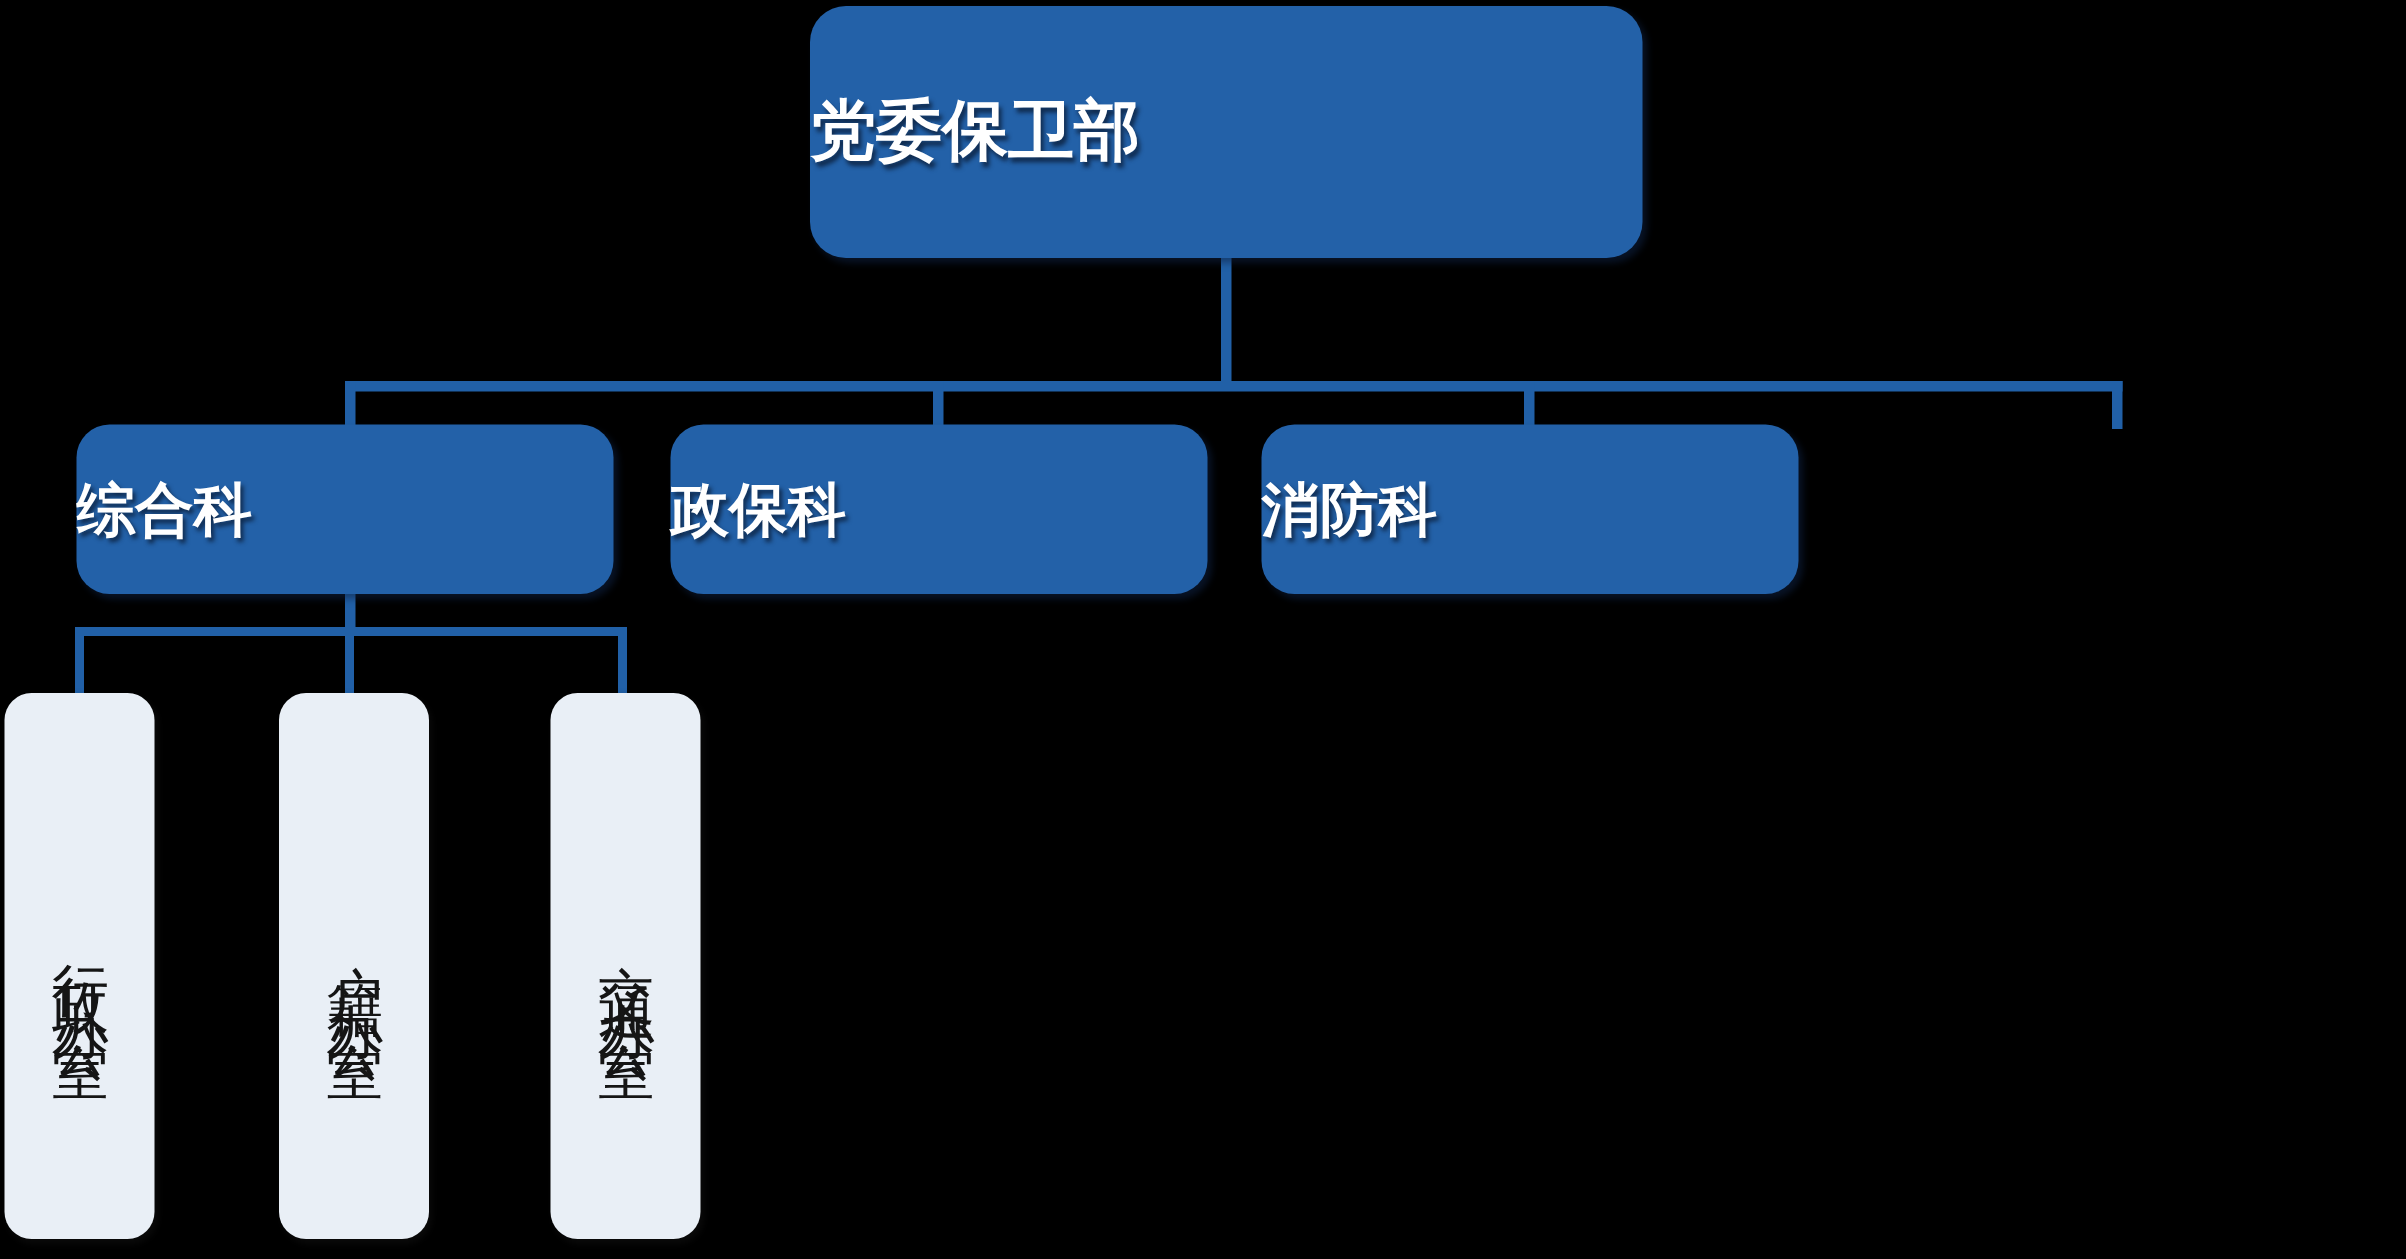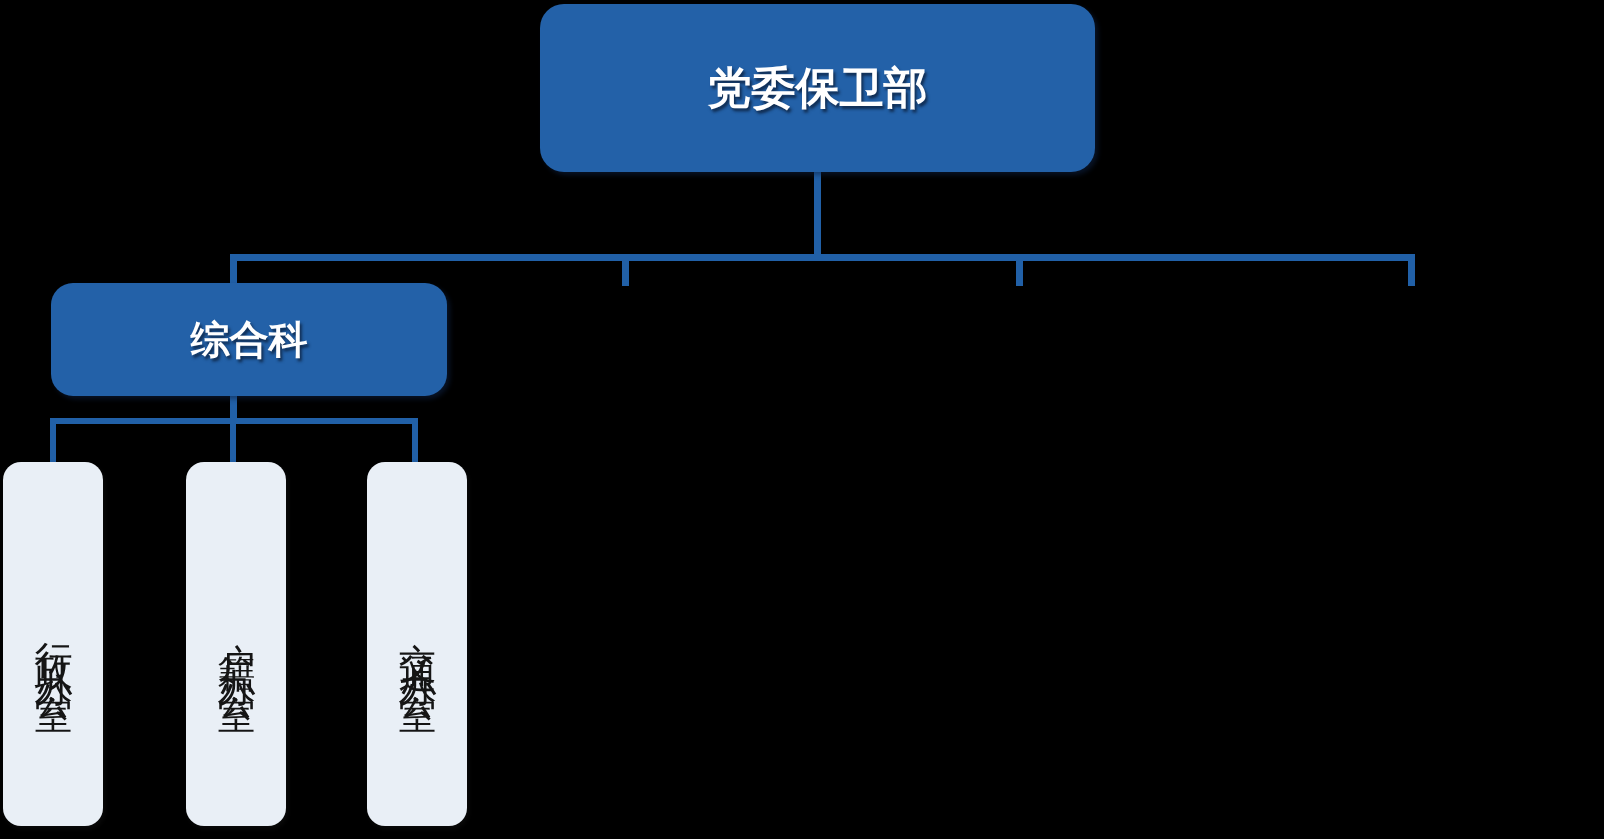--- a/index.html
+++ b/index.html
@@ -14,38 +14,37 @@
     overflow: hidden;
   }
 
   
   .node-blue {
     position: absolute;
     background: #2361A8;
     border-radius: 24px;
     display: flex;
     flex-direction: column;
-    align-items: center;
     justify-content: center;
     color: #ffffff;
     font-weight: bold;
     text-shadow: 2px 3px 3px rgba(10, 25, 50, 0.75);
     box-shadow: 3px 3px 5px rgba(15, 35, 70, 0.55);
   }
 
   .root-node {
     left: 540px; top: 4px;
     width: 555px; height: 168px;
     font-size: 44px;
     line-height: 1.35;
   }
 
   .dept-node {
     top: 283px;
-    width: 396px; height: 113px;
+    width: 358px; height: 113px;
     border-radius: 22px;
     font-size: 39px;
   }
   .dept-0 { left: 51px; }
   .dept-1 { left: 447px; }
   .dept-2 { left: 841px; }
   .dept-3 { left: 1232px; }
 
   .office-node {
     position: absolute;
@@ -106,20 +105,26 @@
   <div class="conn conn-drop-o1"></div>
   <div class="conn conn-drop-o2"></div>
 
   <div class="node-blue root-node">
     <span>党委保卫部</span>
   </div>
 
   <div class="node-blue dept-node dept-0">
     <span>综合科</span>
   </div>
+  <div class="node-blue dept-node dept-1">
+    <span>政保科</span>
+  </div>
+  <div class="node-blue dept-node dept-2">
+    <span>消防科</span>
+  </div>
 
   <div class="office-node office-0">
     <span class="office-label">行政办公室</span>
   </div>
   <div class="office-node office-1">
     <span class="office-label">户籍办公室</span>
   </div>
   <div class="office-node office-2">
     <span class="office-label">交通办公室</span>
   </div>

